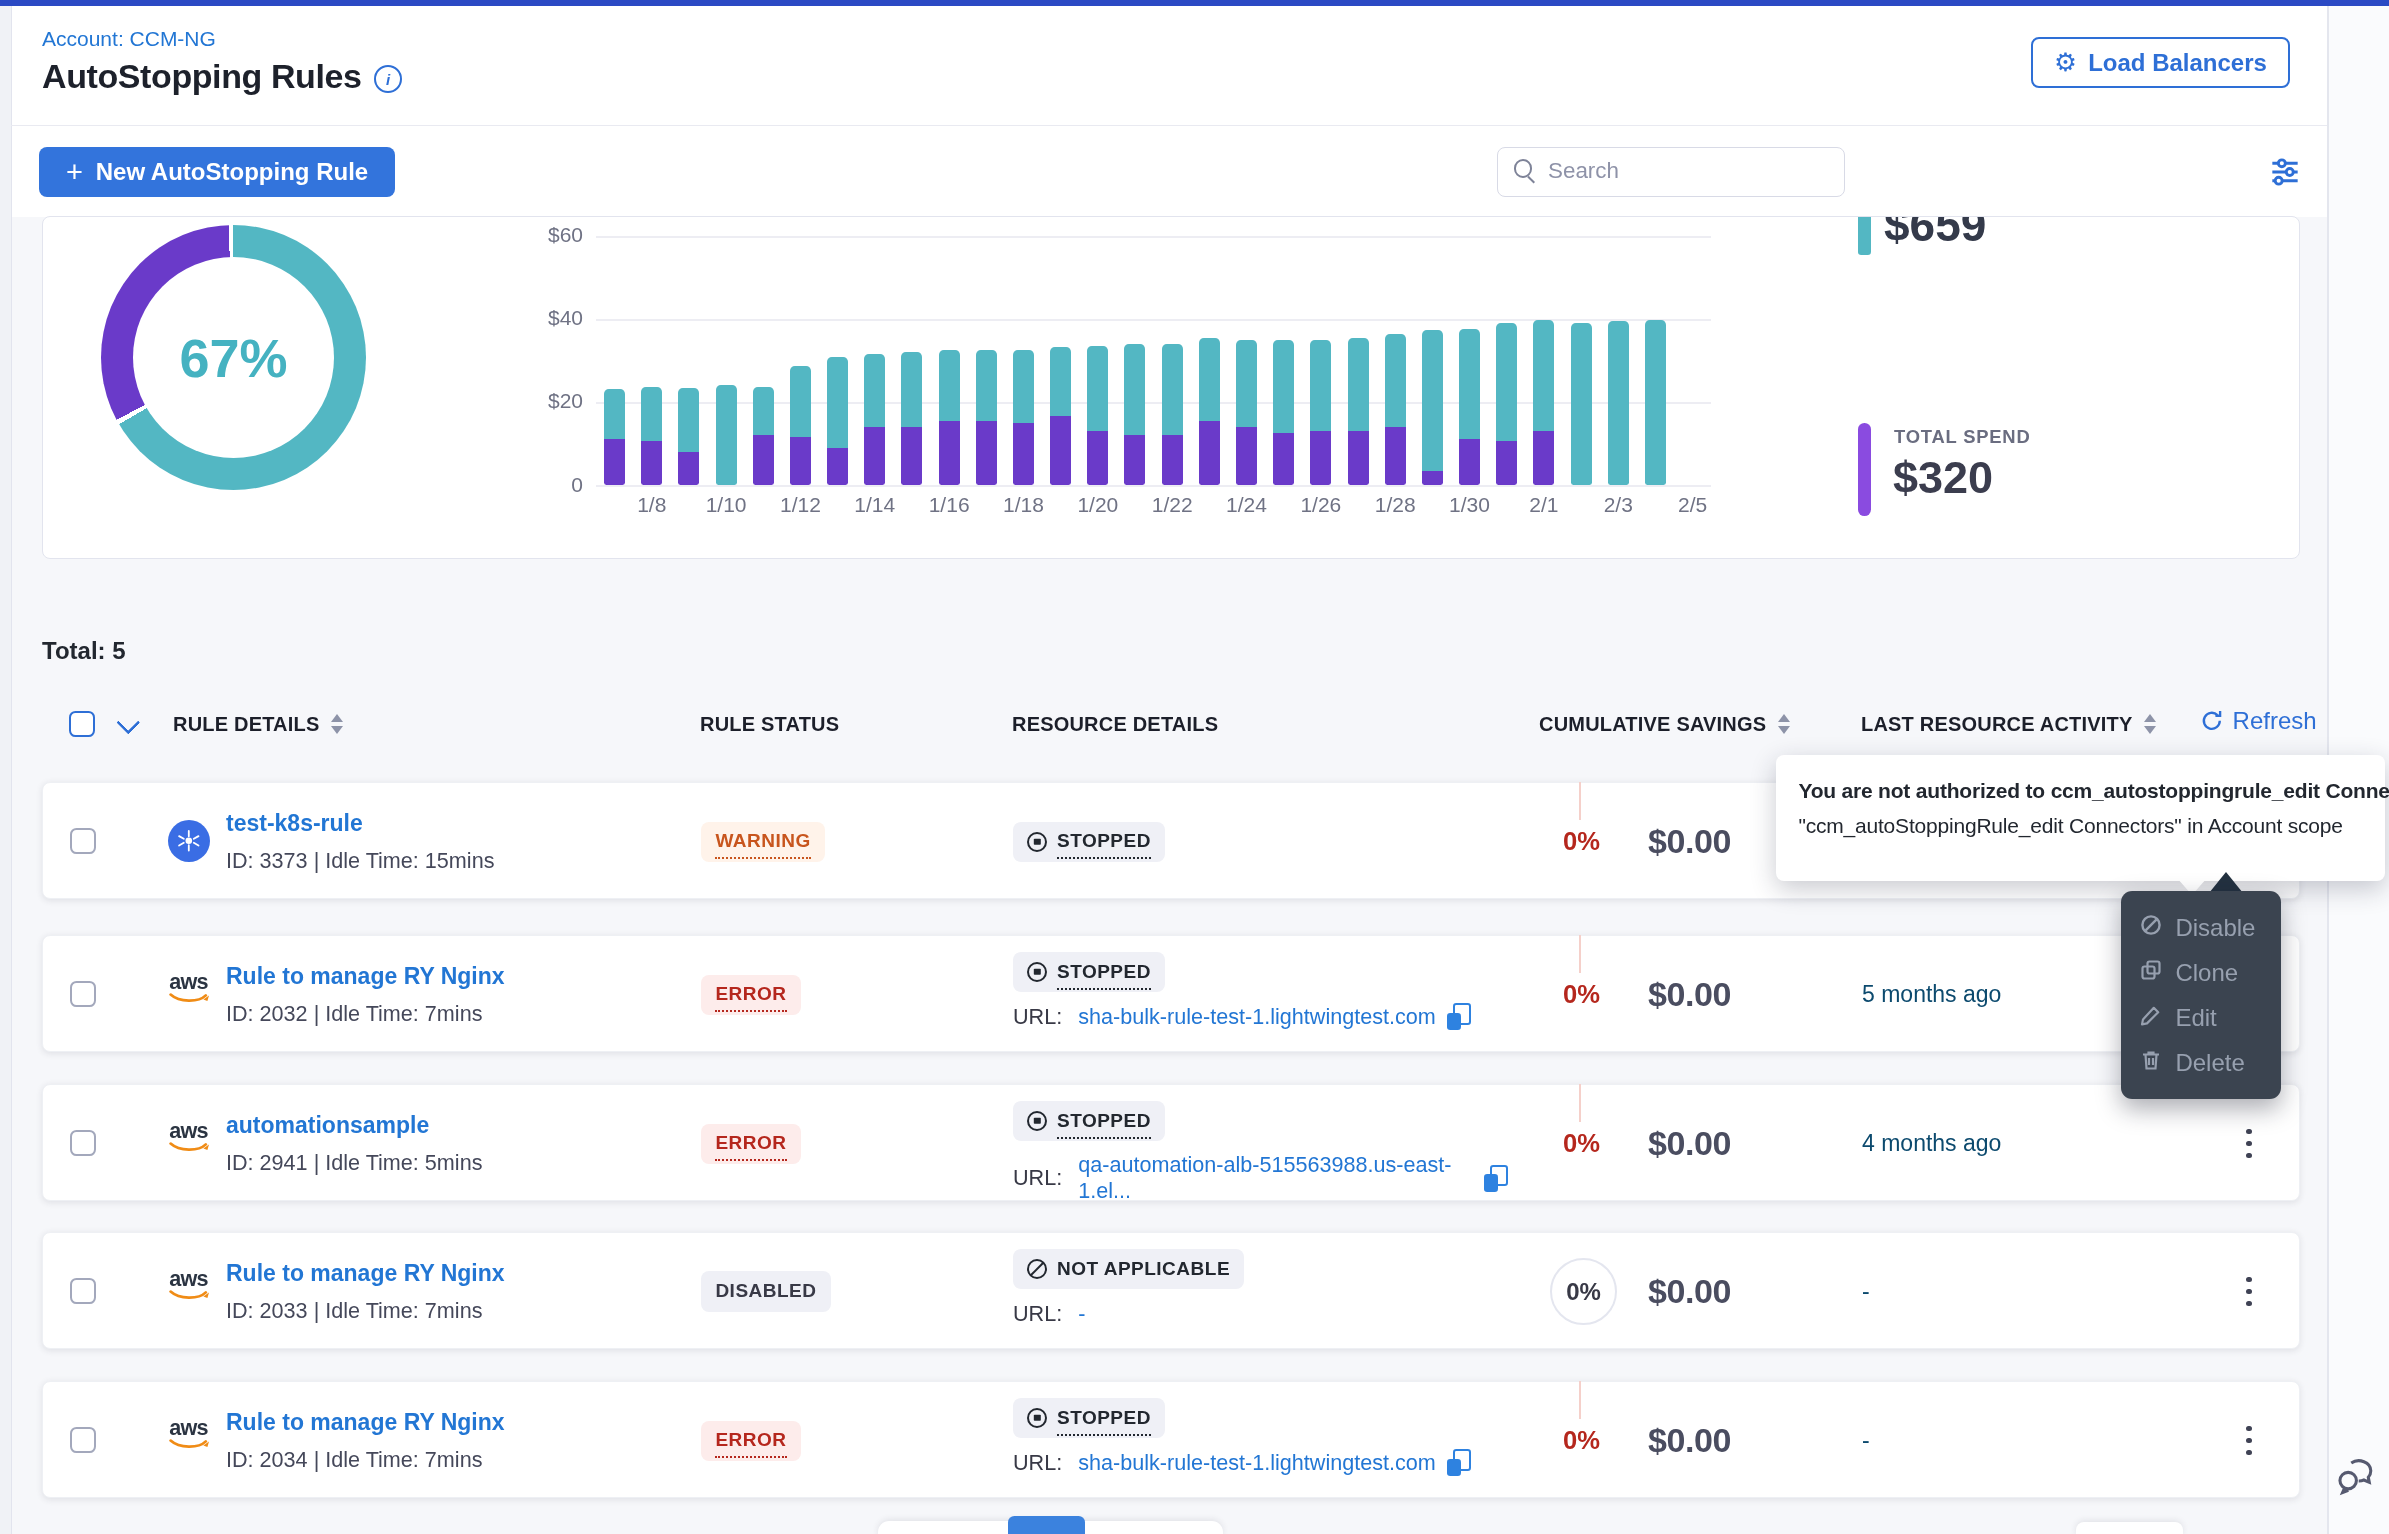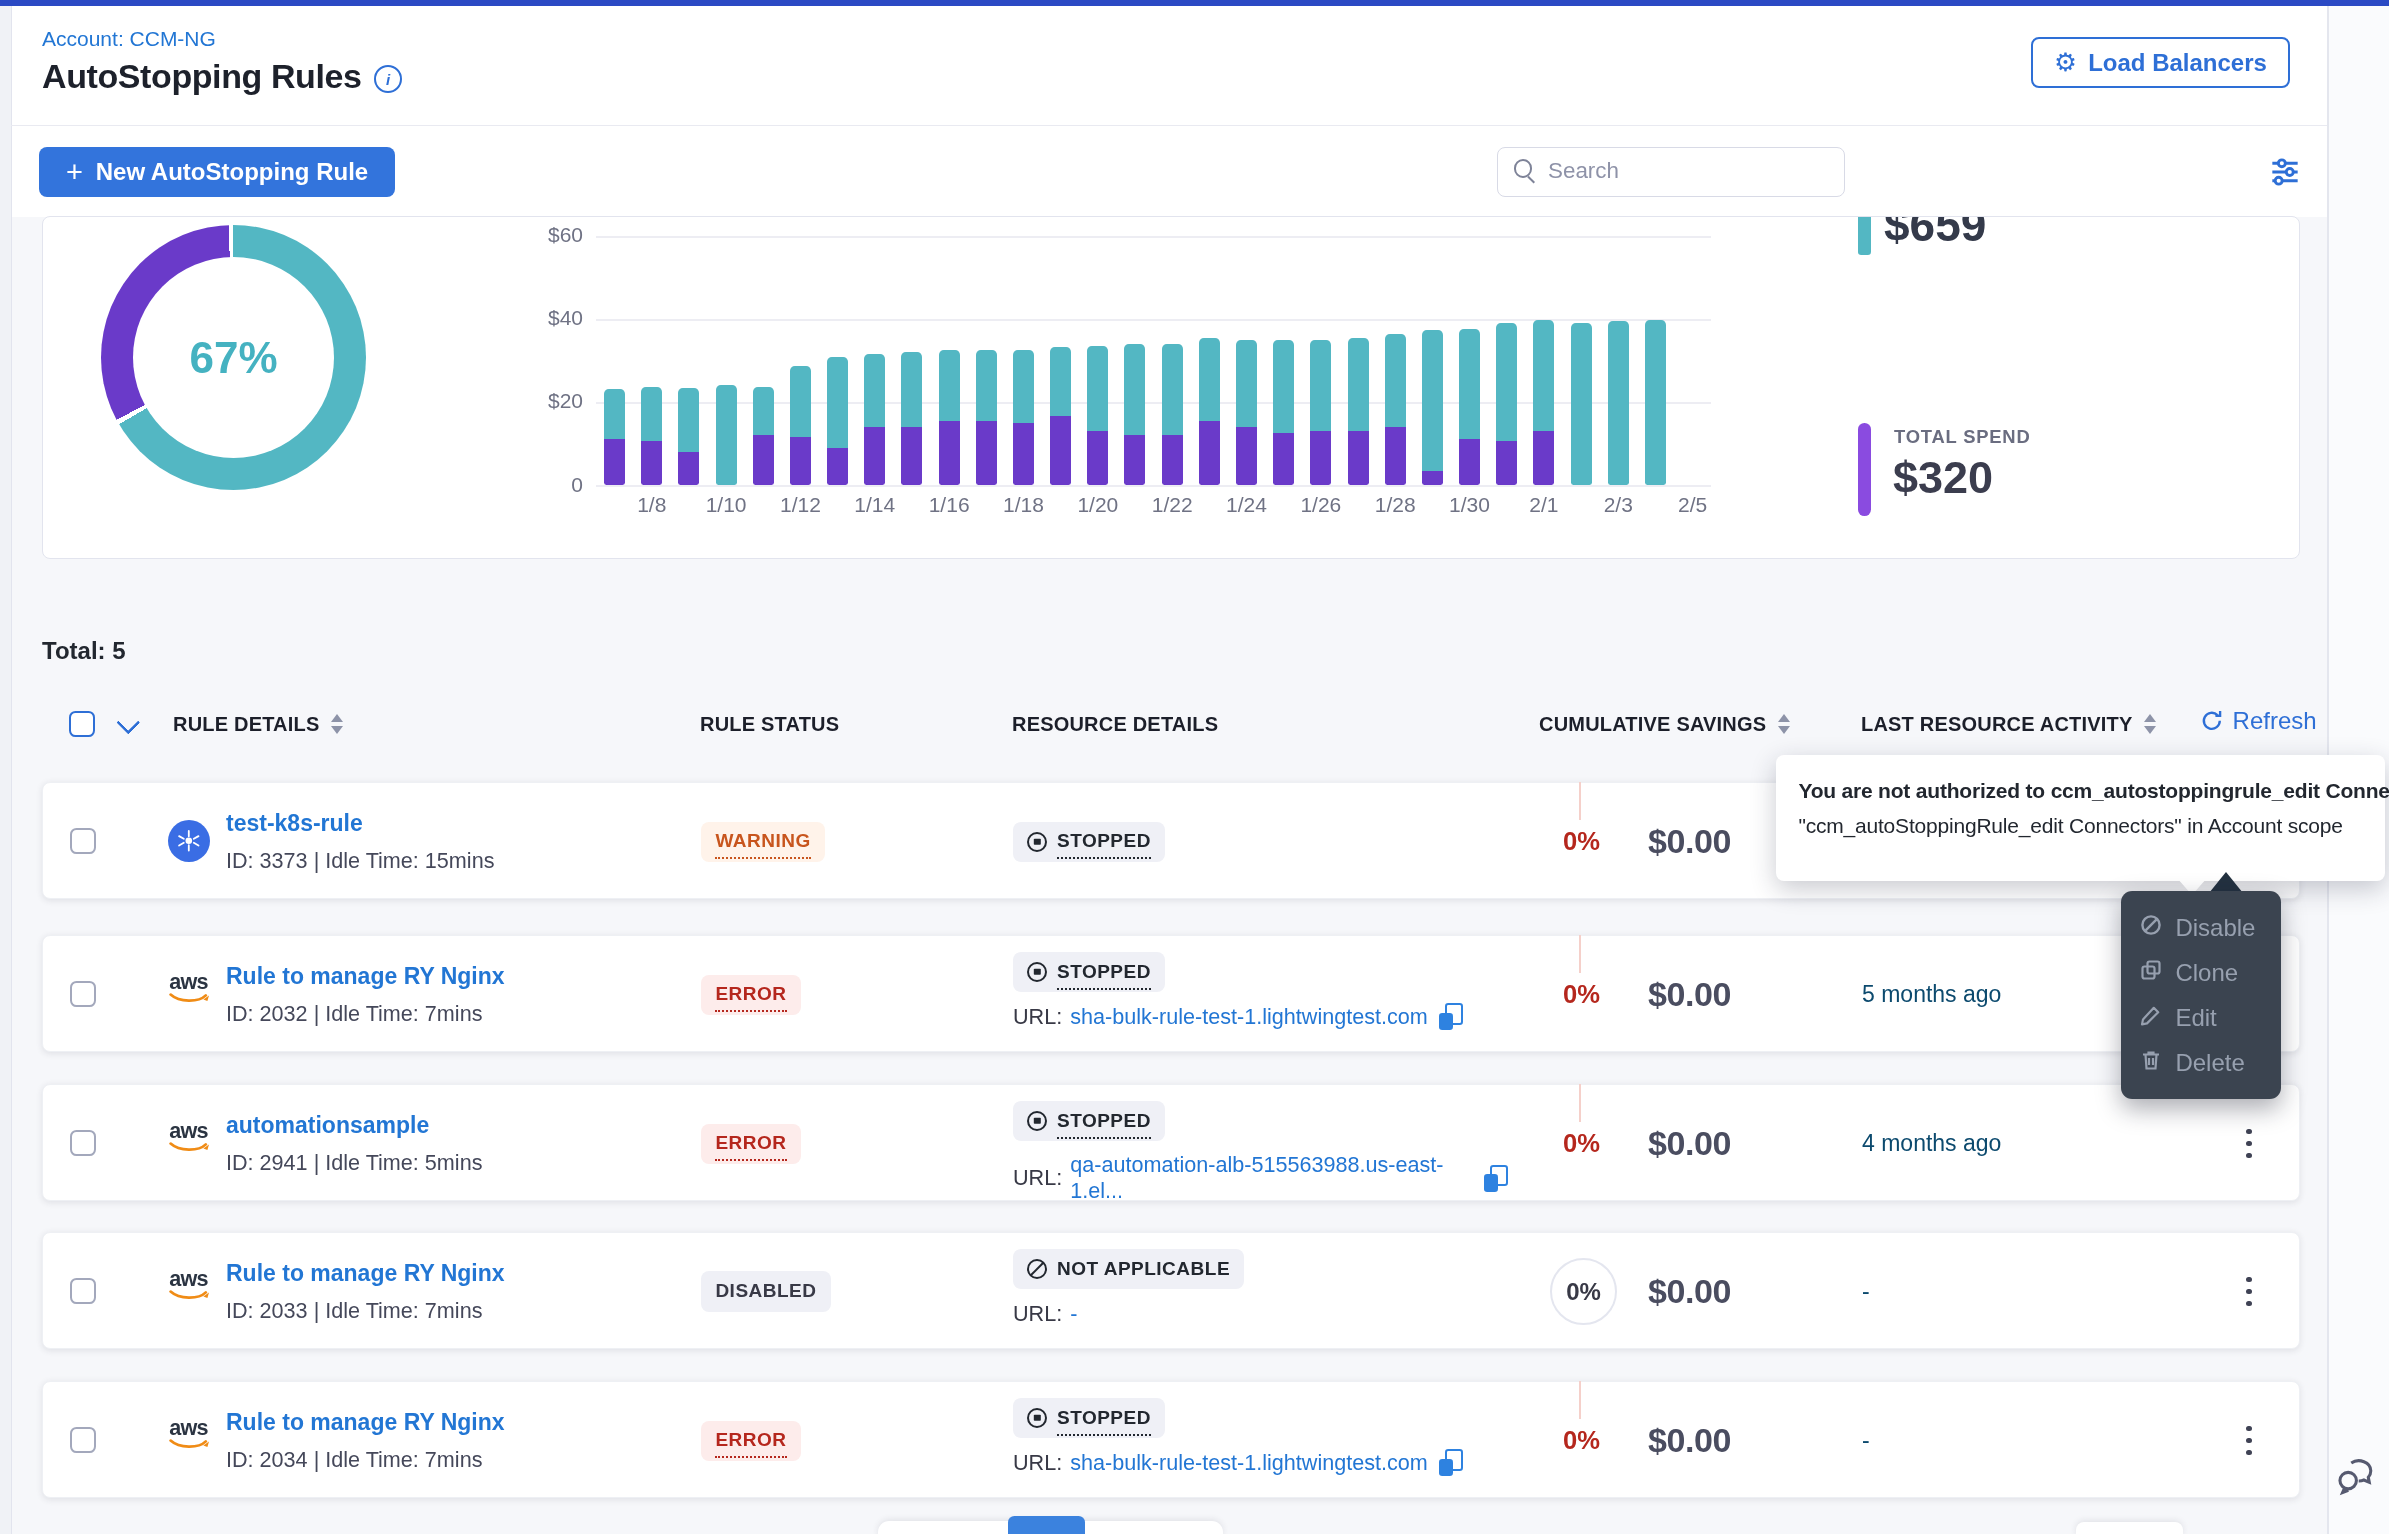--- a/index.html
+++ b/index.html
@@ -31,21 +31,21 @@
   .search::placeholder{color:#8e92a8;}
   .filter-select{position:absolute;left:1867px;top:147px;width:356px;height:50px;background:#eef0f8;border-radius:8px;display:flex;align-items:center;box-sizing:border-box;padding:0 21px;cursor:pointer;}
   .filter-select .flabel{font-size:22.4px;color:#636880;}
   .fchev{position:absolute;right:24px;top:16px;width:11.2px;height:11.2px;border-right:2.4px solid #70758c;border-bottom:2.4px solid #70758c;transform:rotate(45deg);}
   .sliders{position:absolute;left:2266px;top:153px;width:38px;height:38px;cursor:pointer;}
 
   
   .card{position:absolute;left:42px;top:216px;width:2258px;height:343px;background:#fff;border:0.8px solid #e2e4ee;border-radius:8px;overflow:hidden;box-sizing:border-box;}
   .donut{position:absolute;left:58px;top:8px;width:265px;height:265px;border-radius:50%;display:flex;align-items:center;justify-content:center;}
   .donut::after{content:"";position:absolute;inset:32px;background:#fff;border-radius:50%;}
-  .donut .pctlabel{position:relative;z-index:2;font-size:44px;font-weight:700;color:#45b2c1;}
+  .donut .pctlabel{position:relative;z-index:2;font-size:54px;font-weight:700;color:#45b2c1;}
   .gl{position:absolute;left:553px;width:1115px;height:1.6px;background:#ededf3;}
   .gl-label{position:absolute;left:460px;width:80px;text-align:right;font-size:21px;color:#6f7284;}
   .bars{position:absolute;left:553px;top:19px;width:1115px;height:249px;display:flex;align-items:flex-end;}
   .slot{position:relative;flex:1;height:249px;display:flex;align-items:flex-end;justify-content:center;}
   .sbar{width:21px;display:flex;flex-direction:column;justify-content:flex-end;border-radius:4.8px 4.8px 2.4px 2.4px;overflow:hidden;}
   .seg-teal{background:var(--teal,#53b7c3);}
   .seg-purple{background:var(--purple,#6a3ac9);}
   .xlab{position:absolute;top:257px;left:-16px;right:-16px;text-align:center;font-size:21px;color:#6f7284;}
   .legend-teal-bar{position:absolute;left:1815px;top:-4.8px;width:12.8px;height:43px;background:var(--teal,#53b7c3);border-radius:3.2px;}
   .legend-teal-val{position:absolute;left:1841px;top:-19px;font-size:46px;font-weight:700;color:#343a4a;}
@@ -77,21 +77,21 @@
   .badge{display:inline-flex;align-items:center;gap:9.6px;padding:8.8px 14.4px;border-radius:8px;font-size:19px;font-weight:700;letter-spacing:0.5px;color:#22272f;background:#eff0f6;}
   .btxt{line-height:1.2;}
   .btxt.dashed{border-bottom:2.4px dotted currentColor;padding-bottom:4px;margin-bottom:-6.4px;}
   .rescell{position:absolute;left:970px;top:0;width:495px;height:117px;display:flex;flex-direction:column;justify-content:flex-start;align-items:flex-start;padding-top:16px;box-sizing:border-box;gap:11.2px;}
   .rescell.centered{justify-content:center;padding-top:0;}
   .stopico{width:20px;height:20px;border:2.4px solid #22272f;border-radius:50%;position:relative;flex:none;box-sizing:border-box;}
   .stopico::after{content:"";position:absolute;left:50%;top:50%;width:6.4px;height:6.4px;transform:translate(-50%,-50%);background:#22272f;border-radius:0.8px;}
   .naico{width:20px;height:20px;border:2.4px solid #22272f;border-radius:50%;position:relative;flex:none;box-sizing:border-box;}
   .naico::after{content:"";position:absolute;left:-1.6px;top:6.4px;width:18.4px;height:2.4px;background:#22272f;transform:rotate(-45deg);}
   .urlline{display:flex;align-items:center;font-size:21.6px;color:#383946;}
-  .ulink{color:var(--link,#2276d4);text-decoration:none;margin-left:8px;}
+  .ulink{color:var(--link,#2276d4);text-decoration:none;margin-left:16px;}
   .copyico{position:relative;width:24px;height:27px;display:inline-block;margin-left:11.2px;flex:none;}
   .copyico .cback{position:absolute;right:0;top:0;width:14.4px;height:17.6px;border:2.4px solid #2e82e0;border-radius:3.2px;}
   .copyico .cfront{position:absolute;left:0;bottom:0;width:14.4px;height:17.6px;background:#2e82e0;border-radius:3.2px;}
   .pctcell{position:absolute;left:1429px;top:0;width:128px;height:117px;display:flex;align-items:center;justify-content:flex-end;}
   .pct{position:relative;font-size:25.6px;font-weight:700;color:var(--error_red,#b5271d);}
   .pct .tick{position:absolute;left:42%;top:-45px;width:2.4px;height:38px;background:#f5d0ca;}
   .pctcircle{position:absolute;left:78px;top:25px;width:67px;height:67px;border:2.4px solid #e4e6ef;border-radius:50%;display:flex;align-items:center;justify-content:center;box-sizing:border-box;background:#fff;}
   .pctcircle .pdark{font-size:24px;font-weight:700;color:#383946;}
   .amt{position:absolute;left:1605px;top:0;height:117px;display:flex;align-items:center;font-size:34px;font-weight:700;color:#4a4d60;letter-spacing:-0.4px;}
   .act{position:absolute;left:1819px;top:0;height:117px;display:flex;align-items:center;font-size:23px;color:#0c4a6e;}

